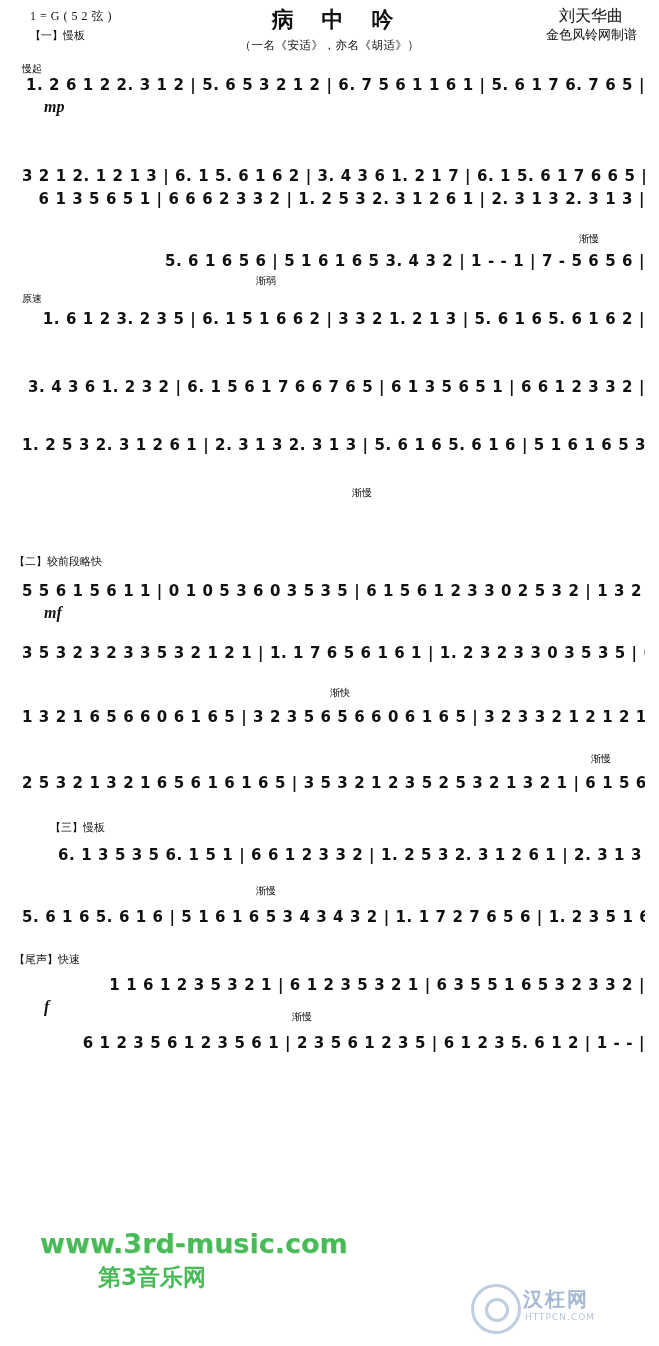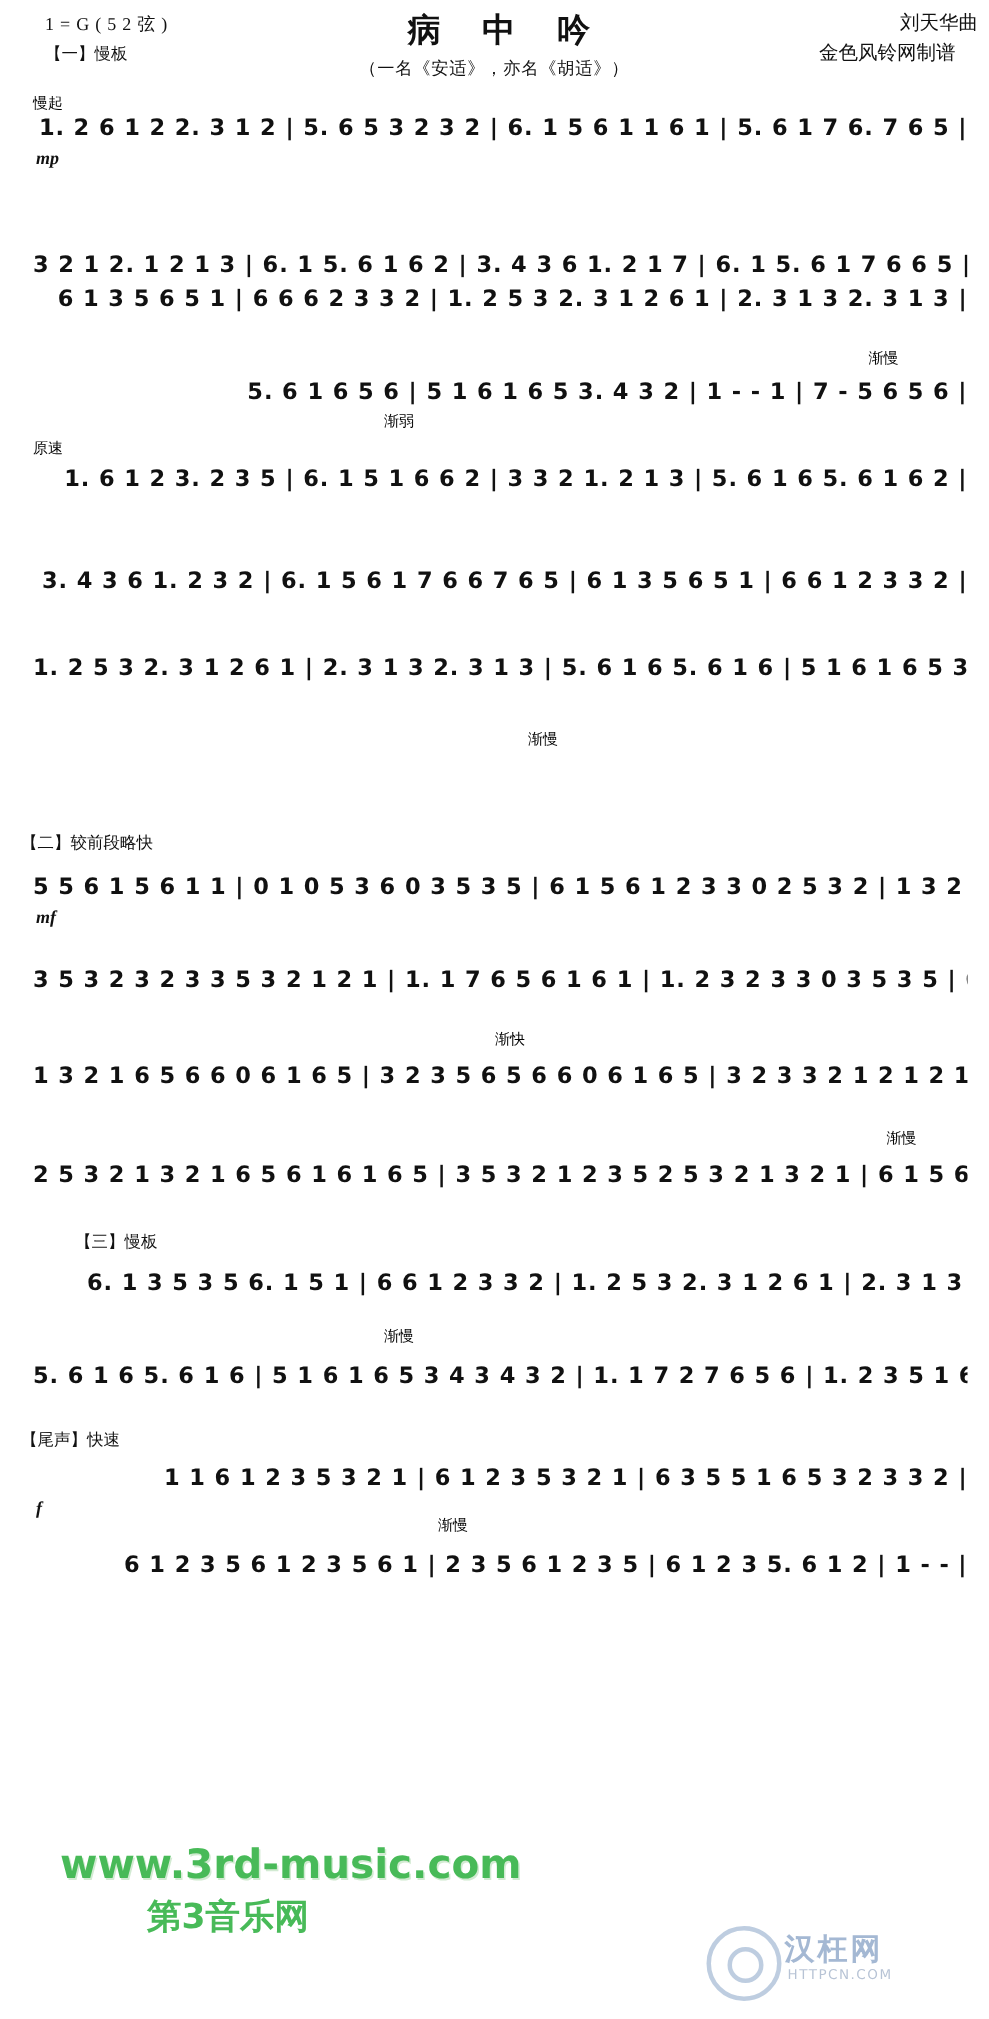--- a/index.html
+++ b/index.html
@@ -40,22 +40,22 @@
   }
   .subtitle{
     position:absolute;
     left:0; right:0; top:38px;
     text-align:center;
     font-size:11.5px;
     letter-spacing:0.5px;
   }
   .composer{
     position:absolute;
-    right:7px; top:6px;
-    font-size:13px;
+    right:36px; top:6px;
+    font-size:16px;
   }
   .maker{
     position:absolute;
     right:22px; top:26px;
     font-size:13px;
     font-family:"DejaVu Sans", sans-serif;
   }
   .sect-mark{
     position:absolute;
     font-size:11px;
@@ -83,21 +83,22 @@
     position:absolute;
     font-size:10px;
     font-family:"DejaVu Sans", sans-serif;
     color:#000;
   }
   .dyn{
     position:absolute;
     font-family:"Liberation Serif", serif;
     font-style:italic;
     font-weight:bold;
-    font-size:12px;
+    font-size:16px;
+    margin-left:20px;
   }
   .sectionlabel{
     position:absolute;
     font-size:11px;
     font-family:"DejaVu Sans", sans-serif;
     left:14px;
   }
   
   .wm-main{
     position:absolute;
@@ -169,21 +170,21 @@
     <div class="key-sig">1 = G ( 5 2 弦 )</div>
     <div class="title">病 中 吟</div>
     <div class="subtitle">（一名《安适》，亦名《胡适》）</div>
     <div class="composer">刘天华曲</div>
     <div class="maker">金色风铃网制谱</div>
     <div class="sect-mark" style="left:30px; top:28px;">【一】慢板</div>
   </div>
 
   <div class="row" style="height:52px;">
     <div class="tempo" style="left:22px; top:4px;">慢起</div>
-    <div class="notes" style="top:18px;">1.  2  6 1  2   2. 3 1 2 | 5. 6  5 3 2   3 2 | 6. 1 5 6 1   1 6 1 | 5. 6 1 7 6. 7  6 5 |</div>
+    <div class="notes" style="top:18px;">1.  2  6 1  2   2. 3 1 2 | 5. 6  5 3 2   1 2 | 6. 7 5 6 1   1 6 1 | 5. 6 1 7 6. 7  6 5 |</div>
     <div class="dyn" style="left:24px; top:40px;">mp</div>
   </div>
 
   <div class="row" style="height:58px;">
     <div class="notes" style="top:14px;margin-top:43px;">3 2 1  2. 1 2   1 3 | 6. 1  5. 6 1  6 2 | 3. 4  3 6 1. 2  1 7 | 6. 1  5. 6 1 7 6   6 5 |</div>
   </div>
 
   <div class="row" style="height:62px;">
     <div class="notes" style="top:22px;">6 1 3 5   6   5 1 | 6   6 6 2 3   3 2 | 1. 2  5 3  2. 3  1 2 6 1 | 2. 3 1 3 2. 3  1 3 |</div>
   </div>

